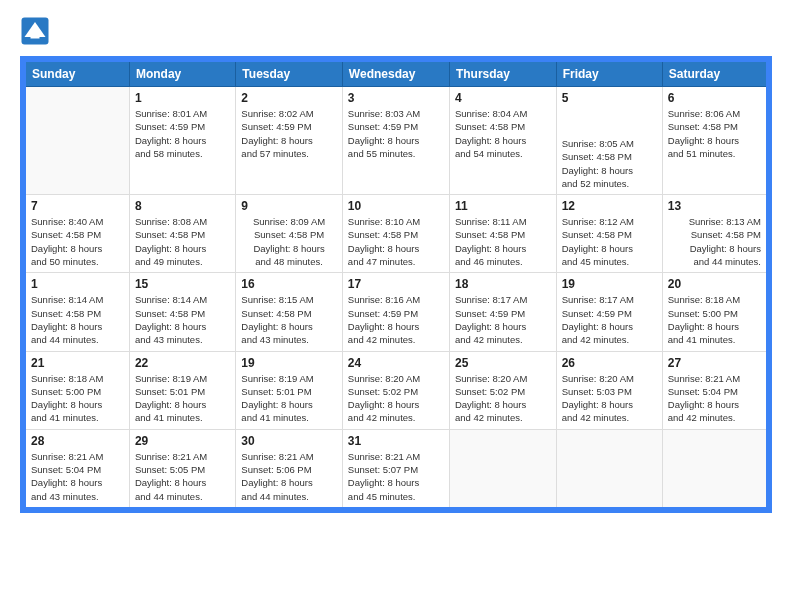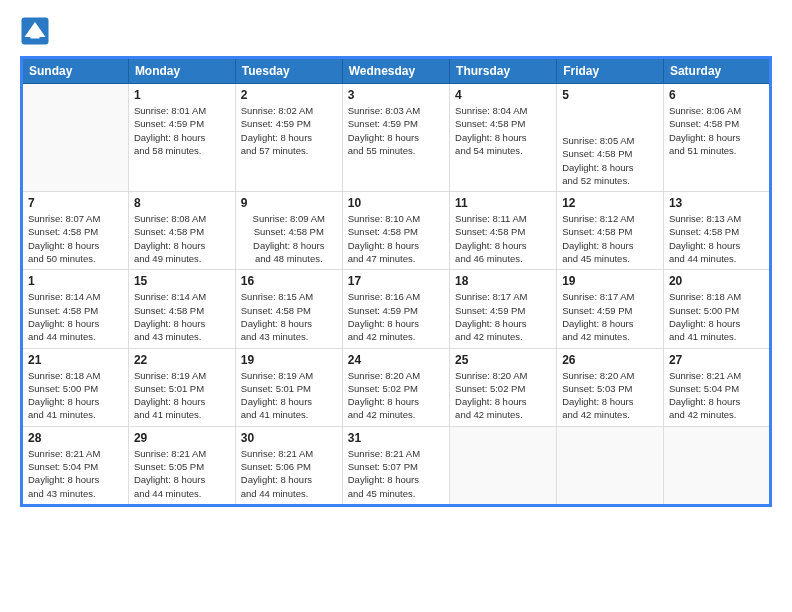--- a/index.html
+++ b/index.html
@@ -44,21 +44,21 @@
       color: #222;
       line-height: 1.1;
     }
     .location-title {
       font-size: 15px;
       color: #444;
     }
     .calendar {
       width: 100%;
       border-collapse: collapse;
-      border: 3px solid #3b82f6;
+      border: 6px solid #3b82f6;
     }
     .calendar th {
       background: #2979c4;
       color: #fff;
       font-size: 12px;
       font-weight: bold;
       padding: 5px 6px;
       text-align: left;
       border: 1px solid #1a5fa0;
     }
@@ -164,21 +164,21 @@
             <span class="day-number">6</span>
             <div class="day-info" style="white-space: pre-line;">Sunrise: 8:06 AM
 Sunset: 4:58 PM
 Daylight: 8 hours
 and 51 minutes.</div>
           </td>
         </tr>
         <tr>
           <td>
             <span class="day-number">7</span>
-            <div class="day-info" style="white-space: pre-line;">Sunrise: 8:07 AM
+            <div class="day-info" style="white-space: pre-line;">Sunrise: 8:40 AM
 Sunset: 4:58 PM
 Daylight: 8 hours
 and 50 minutes.</div>
           </td>
           <td>
             <span class="day-number">8</span>
             <div class="day-info" style="white-space: pre-line;">Sunrise: 8:08 AM
 Sunset: 4:58 PM
 Daylight: 8 hours
 and 49 minutes.</div>
@@ -206,21 +206,21 @@
           </td>
           <td>
             <span class="day-number">12</span>
             <div class="day-info" style="white-space: pre-line;">Sunrise: 8:12 AM
 Sunset: 4:58 PM
 Daylight: 8 hours
 and 45 minutes.</div>
           </td>
           <td>
             <span class="day-number">13</span>
-            <div class="day-info" style="white-space: pre-line;">Sunrise: 8:13 AM
+            <div class="day-info" style="white-space: pre-line; text-align: right;">Sunrise: 8:13 AM
 Sunset: 4:58 PM
 Daylight: 8 hours
 and 44 minutes.</div>
           </td>
         </tr>
         <tr>
           <td>
             <span class="day-number">1</span>
             <div class="day-info" style="white-space: pre-line;">Sunrise: 8:14 AM
 Sunset: 4:58 PM

